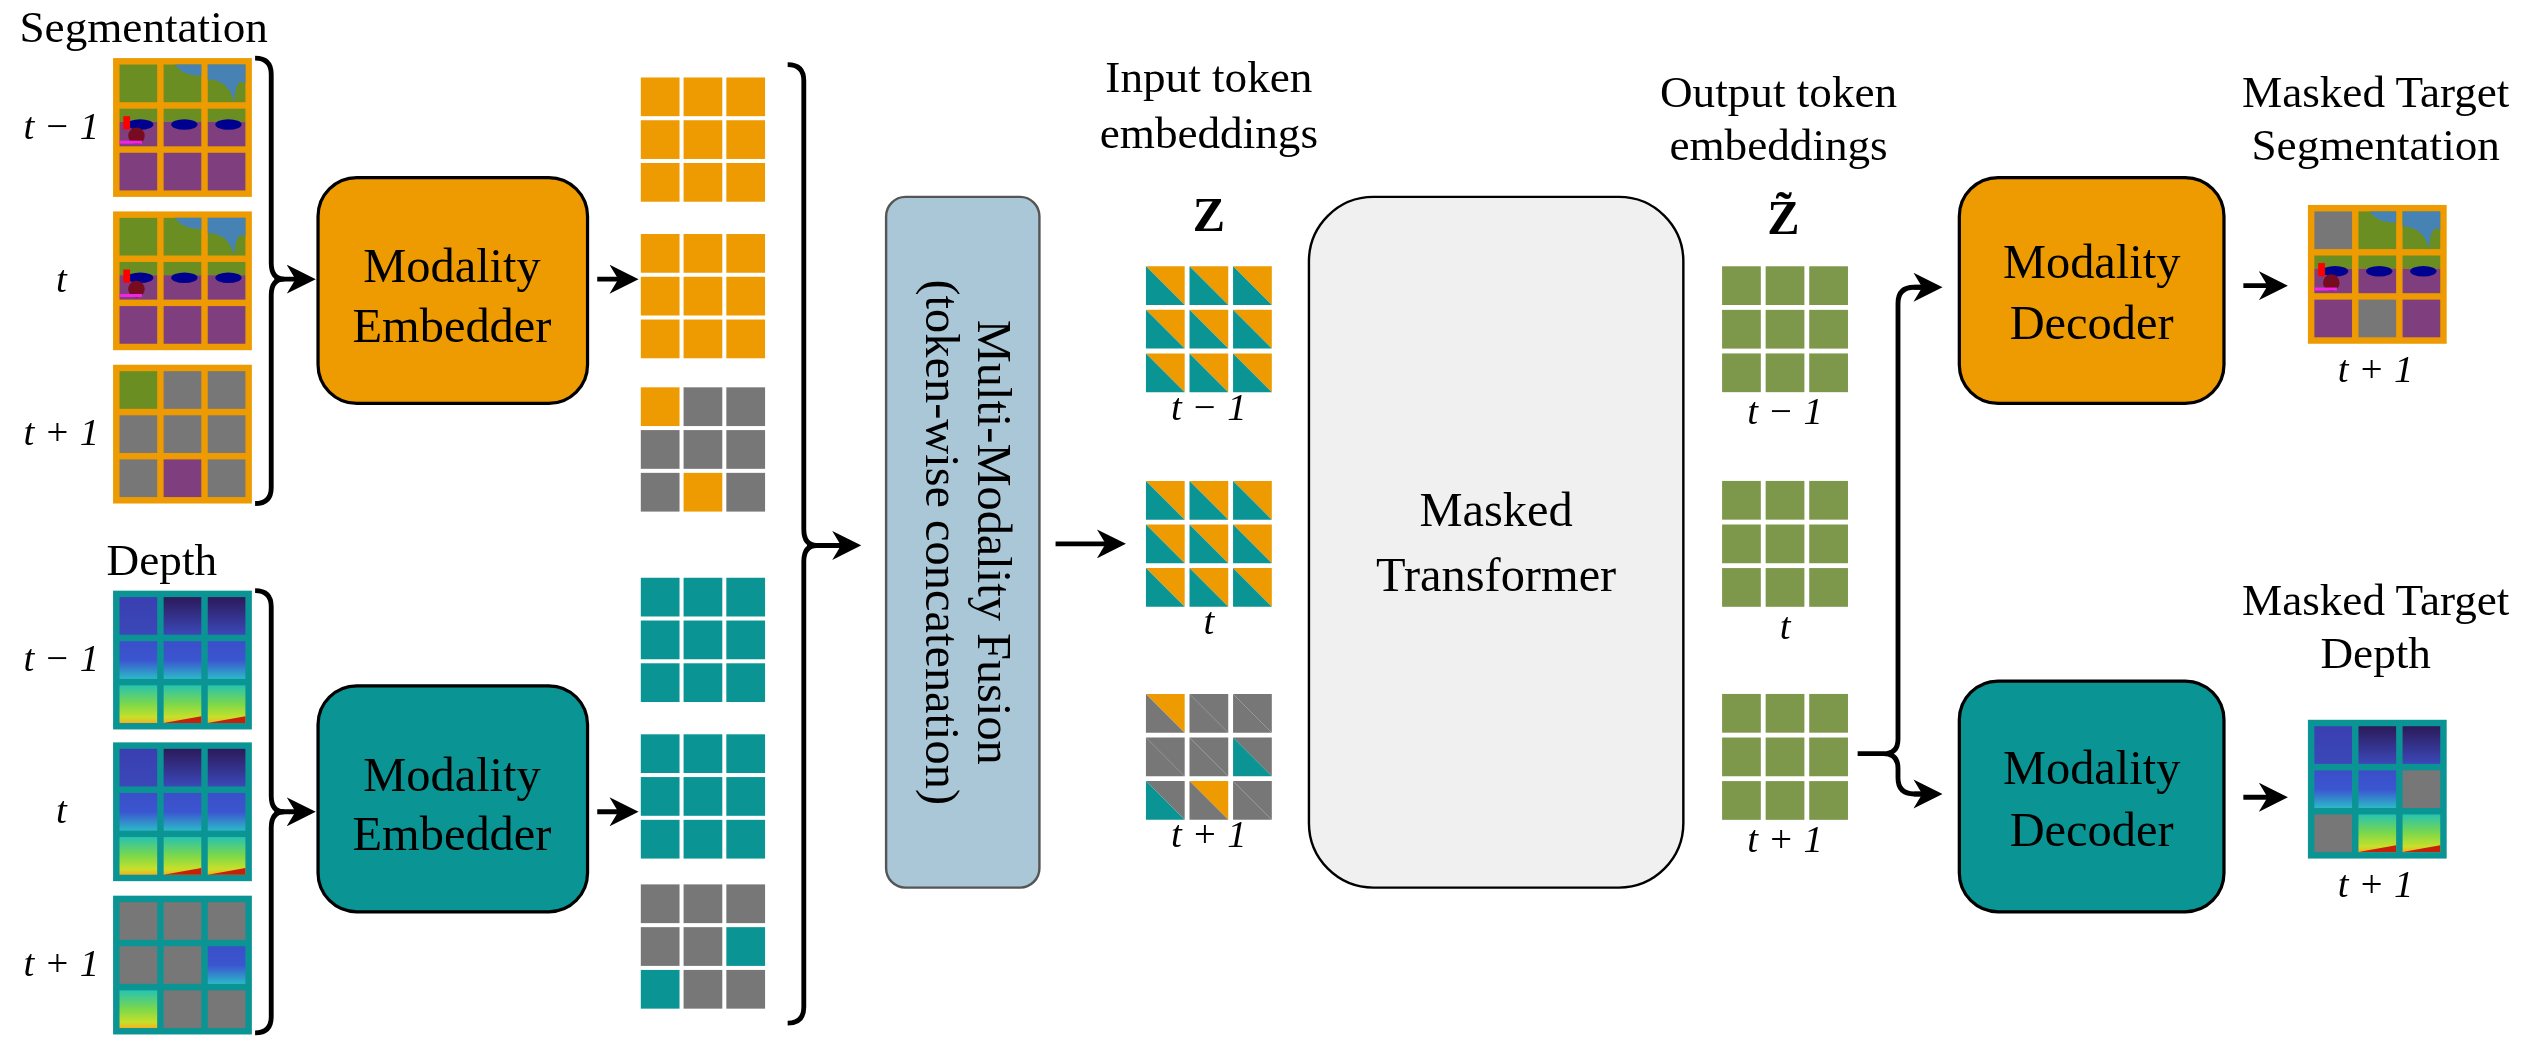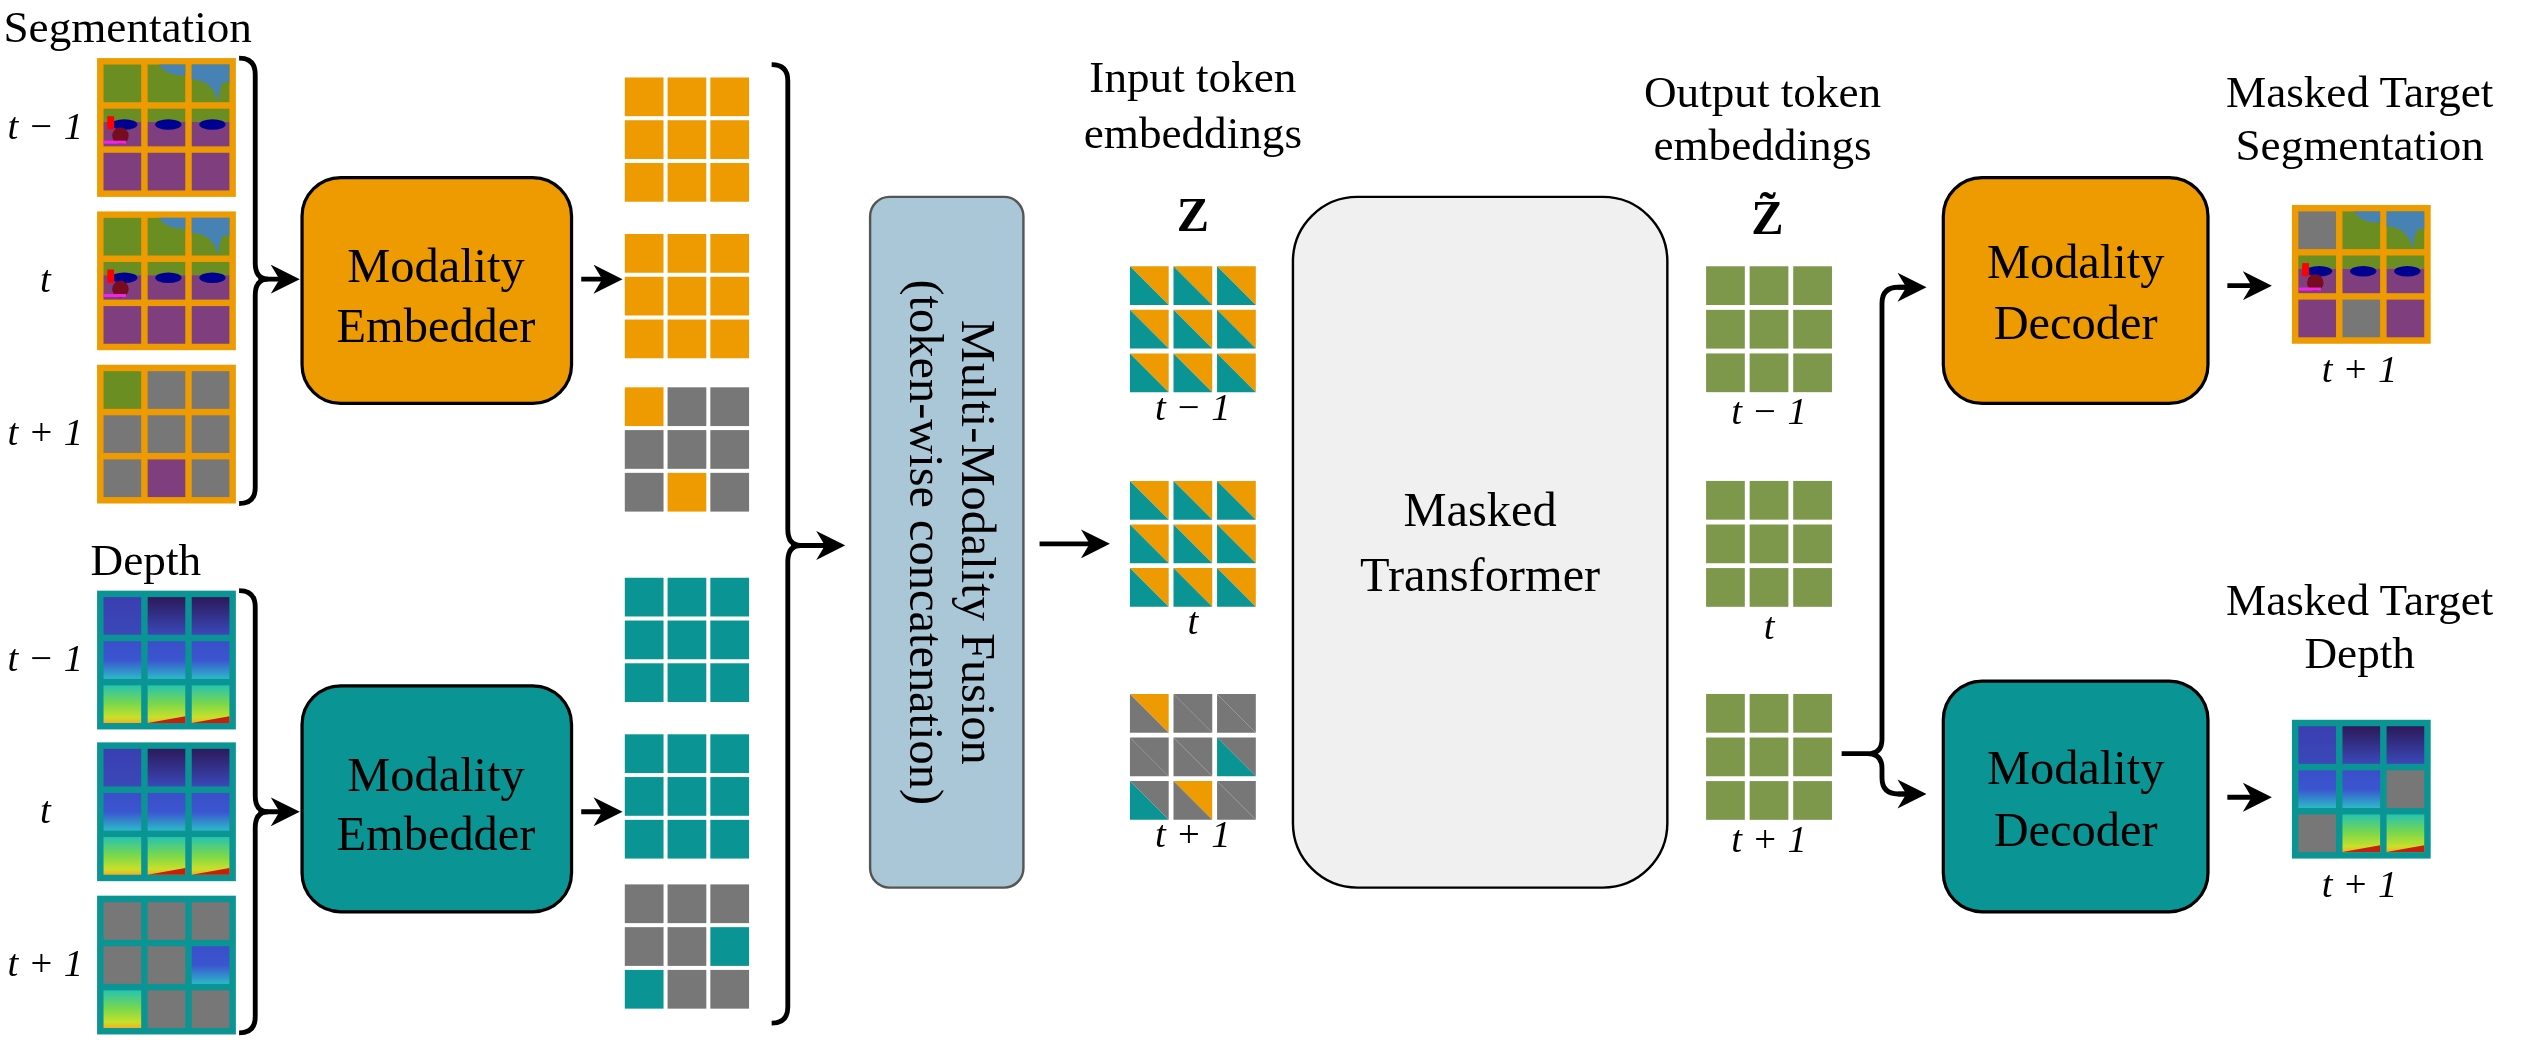--- a/index.html
+++ b/index.html
@@ -1,17 +1,17 @@
 <!DOCTYPE html>
 <html><head>
 <meta charset="utf-8">
 <style>
   html,body{margin:0;padding:0;background:#ffffff;}
   body{width:2531px;height:1049px;overflow:hidden;}
-  #stage{position:absolute;left:0;top:0;width:2083px;height:1049px;}
+  #stage{position:absolute;left:16px;top:0;width:2083px;height:1049px;}
   svg text{font-family:"Liberation Serif","DejaVu Serif",serif;fill:#000;}
   .lbl{font-size:28px;}
   .ital{font-style:italic;font-size:24px;}
   .boxlbl{font-size:30px;}
   .bold{font-weight:bold;font-size:30px;}
 </style>
 </head>
 <body>
 
 <div id="stage">

